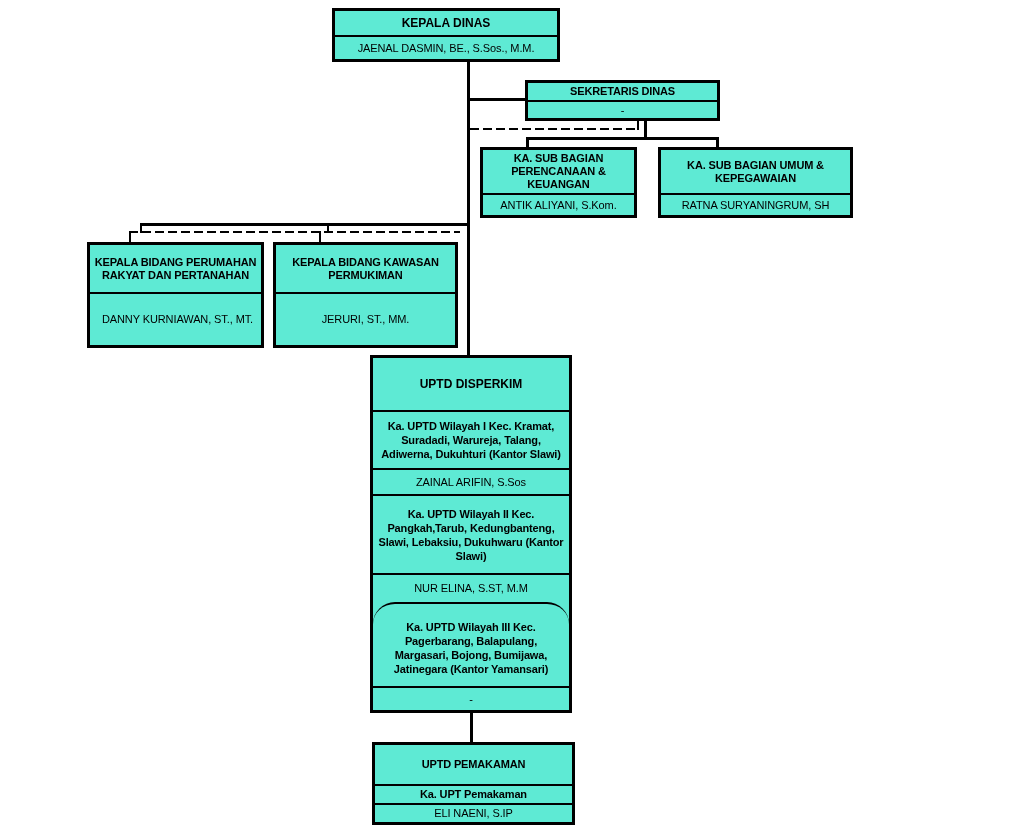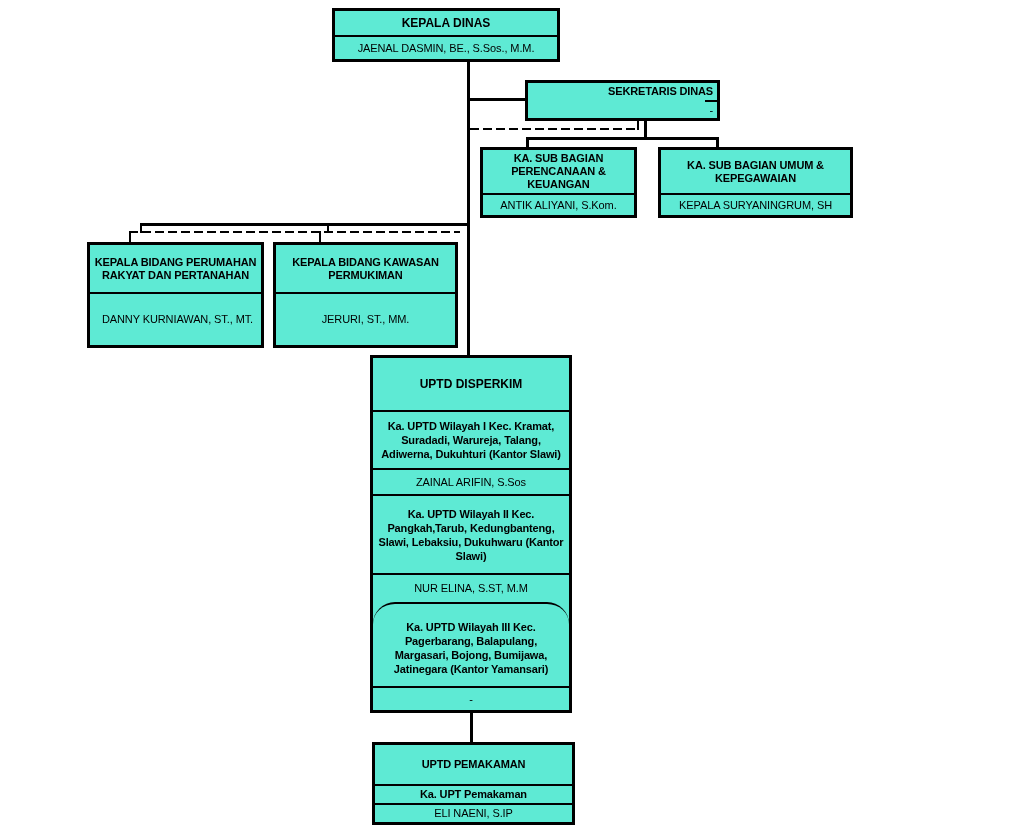--- a/index.html
+++ b/index.html
@@ -70,33 +70,33 @@
   <div class="ln" style="left:129px;top:231px;width:2px;height:12px;"></div>
   <div class="ln" style="left:327px;top:223px;width:2px;height:10px;"></div>
   <div class="ln" style="left:319px;top:231px;width:2px;height:12px;"></div>
   <div class="ln" style="left:470px;top:713px;width:3px;height:29px;"></div>
 
   <div class="b" style="left:332px;top:8px;width:228px;height:54px;">
     <div class="c t-lg" style="height:24px;">KEPALA DINAS</div>
     <div class="c n" style="height:24px;">JAENAL DASMIN, BE., S.Sos., M.M.</div>
   </div>
 
-  <div class="b" style="left:525px;top:80px;width:195px;height:41px;align-items:flex-end;">
+  <div class="b" style="left:525px;top:80px;width:195px;height:41px;">
     <div class="c t" style="height:17px;">SEKRETARIS DINAS</div>
     <div class="c n" style="height:18px;">-</div>
   </div>
 
   <div class="b" style="left:480px;top:147px;width:157px;height:71px;">
     <div class="c t" style="height:43px;">KA. SUB BAGIAN PERENCANAAN &amp; KEUANGAN</div>
     <div class="c n" style="height:22px;">ANTIK ALIYANI, S.Kom.</div>
   </div>
 
   <div class="b" style="left:658px;top:147px;width:195px;height:71px;">
     <div class="c t" style="height:43px;">KA. SUB BAGIAN UMUM &amp; KEPEGAWAIAN</div>
-    <div class="c n" style="height:22px;">KEPALA SURYANINGRUM, SH</div>
+    <div class="c n" style="height:22px;">RATNA SURYANINGRUM, SH</div>
   </div>
 
   <div class="b" style="left:87px;top:242px;width:177px;height:106px;">
     <div class="c t" style="height:47px;">KEPALA BIDANG PERUMAHAN RAKYAT DAN PERTANAHAN</div>
     <div class="c n" style="height:53px;padding-left:8px;">DANNY KURNIAWAN, ST., MT.</div>
   </div>
 
   <div class="b" style="left:273px;top:242px;width:185px;height:106px;">
     <div class="c t" style="height:47px;">KEPALA BIDANG KAWASAN PERMUKIMAN</div>
     <div class="c n" style="height:53px;">JERURI, ST., MM.</div>

